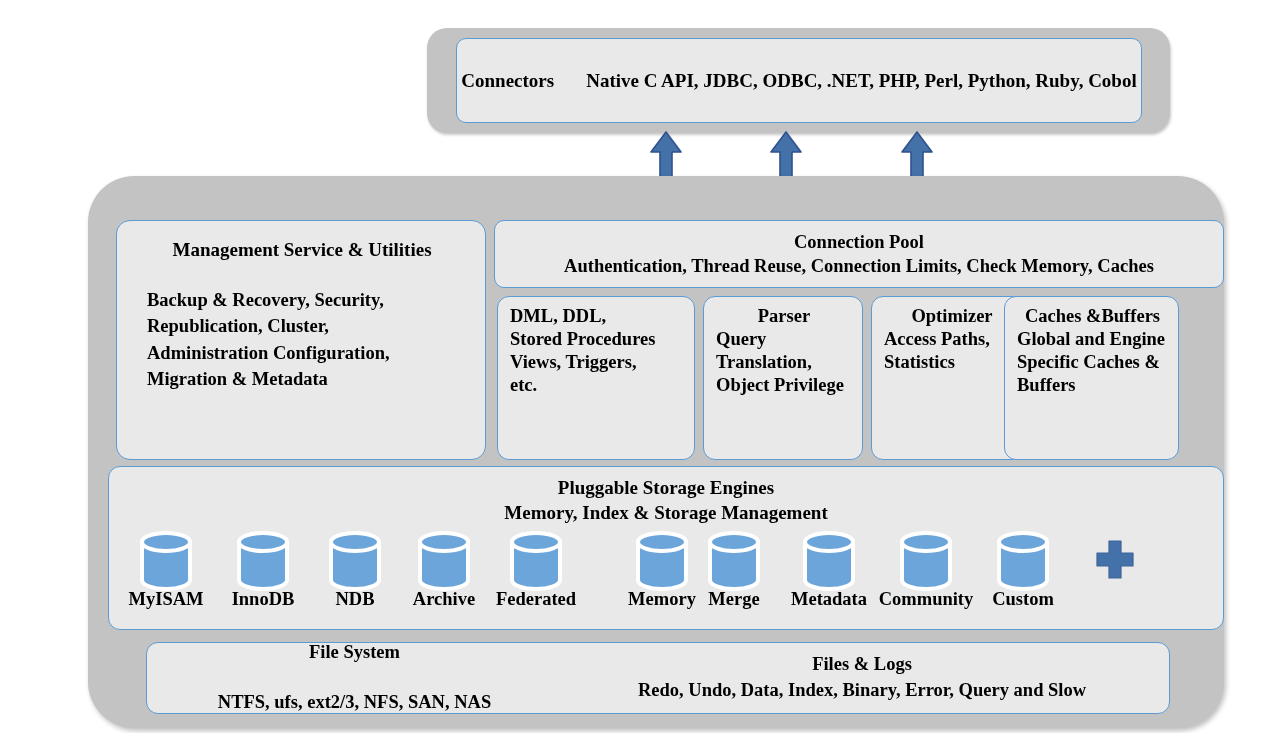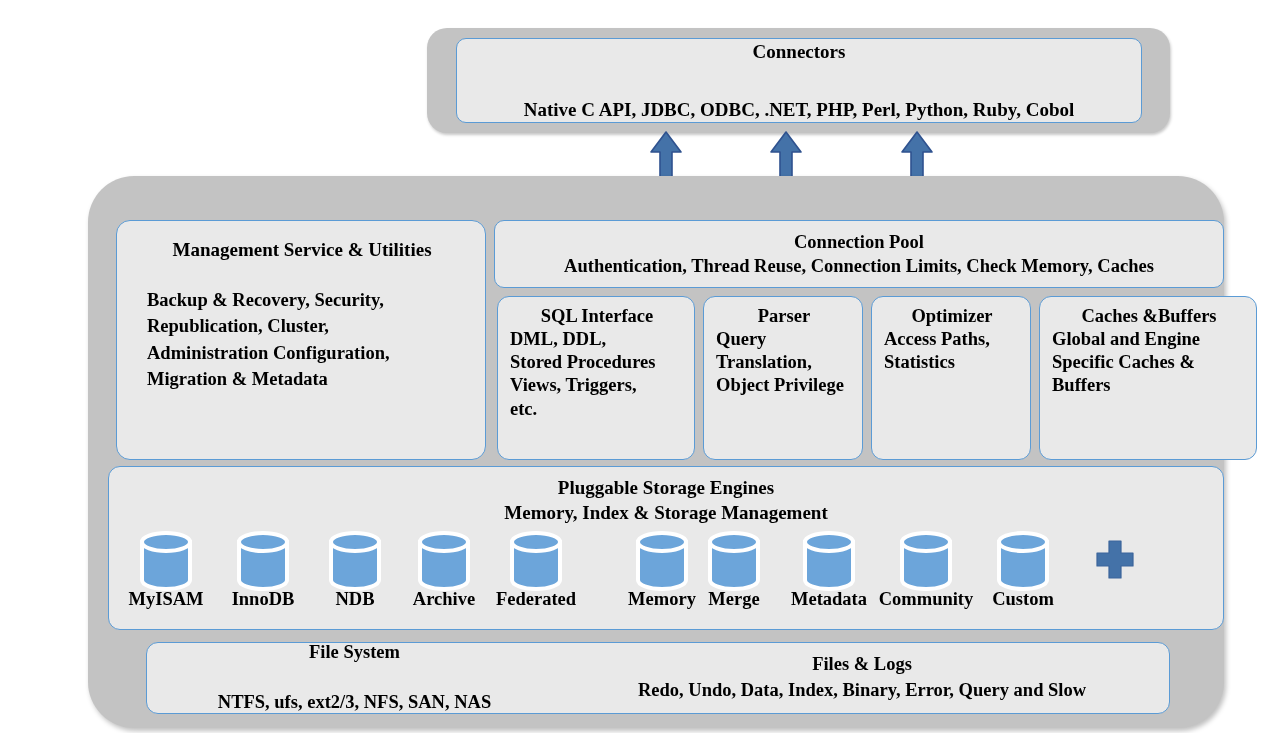--- a/index.html
+++ b/index.html
@@ -34,21 +34,21 @@
   
   #connectors-wrap {
     left: 427px; top: 28px;
     width: 743px; height: 105px;
     border-radius: 20px;
   }
   #connectors-box {
     left: 456px; top: 38px;
     width: 686px; height: 85px;
     display: flex;
-    flex-direction: column;
+    flex-direction: row;
     align-items: center;
     justify-content: center;
     border-radius: 10px;
     gap: 32px;
   }
   #connectors-box .t1 {
     font-size: 19px; font-weight: bold; line-height: 1.35;
   }
   #connectors-box .t2 {
     font-size: 19px; font-weight: bold; line-height: 1.35;
@@ -98,21 +98,21 @@
     top: 296px; height: 164px;
     padding: 8px 10px 6px 12px;
     border-radius: 12px;
   }
   .fbox .title  { font-size: 18.5px; font-weight: bold; text-align: center; line-height: 1.25; }
   .fbox .lines  { font-size: 18.5px; font-weight: bold; text-align: left; line-height: 1.25; }
 
   #fbox-sql  { left: 497px; width: 198px; }
   #fbox-parse{ left: 703px; width: 160px; }
   #fbox-opt  { left: 871px; width: 160px; }
-  #fbox-cache{ left: 1039px; width: 218px; padding-left: 12px; }
+  #fbox-cache{ left: 1004px; width: 175px; padding-left: 12px; }
 
   
   #engines-box {
     left: 108px; top: 466px;
     width: 1116px; height: 164px;
     border-radius: 12px;
     padding-top: 8px;
     box-sizing: border-box;
   }
   #engines-box .title { font-size: 19px; font-weight: bold; text-align: center; line-height: 1.33; }
@@ -188,21 +188,20 @@
     <div>Migration &amp; Metadata</div>
   </div>
 </div>
 
 <div class="abs panel" id="pool-box">
   <div class="title">Connection Pool</div>
   <div class="sub">Authentication, Thread Reuse, Connection Limits, Check Memory, Caches</div>
 </div>
 
 <div class="abs panel fbox" id="fbox-sql">
-  <div class="title">SQL Interface</div>
   <div class="lines">
     <div>DML, DDL,</div>
     <div>Stored Procedures</div>
     <div>Views, Triggers,</div>
     <div>etc.</div>
   </div>
 </div>
 
 <div class="abs panel fbox" id="fbox-parse">
   <div class="title">Parser</div>

